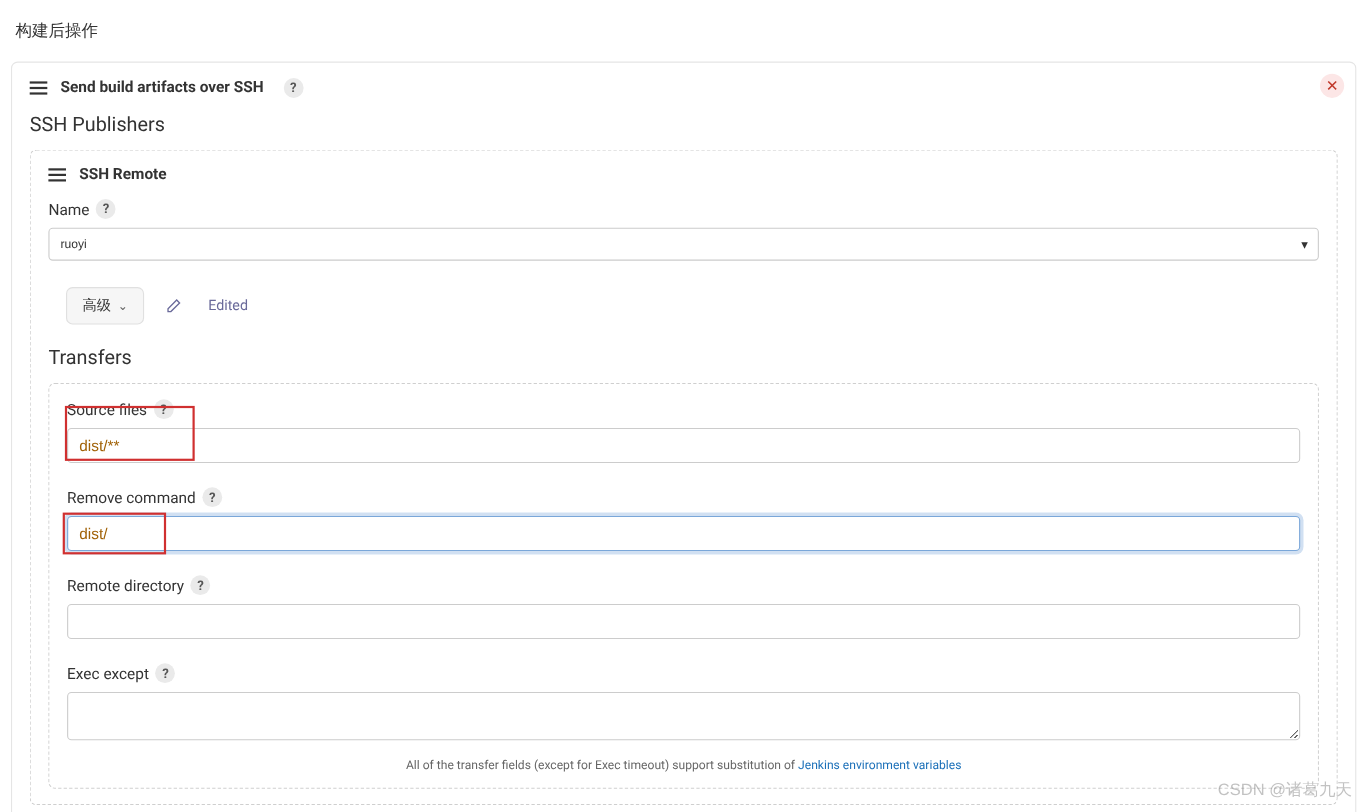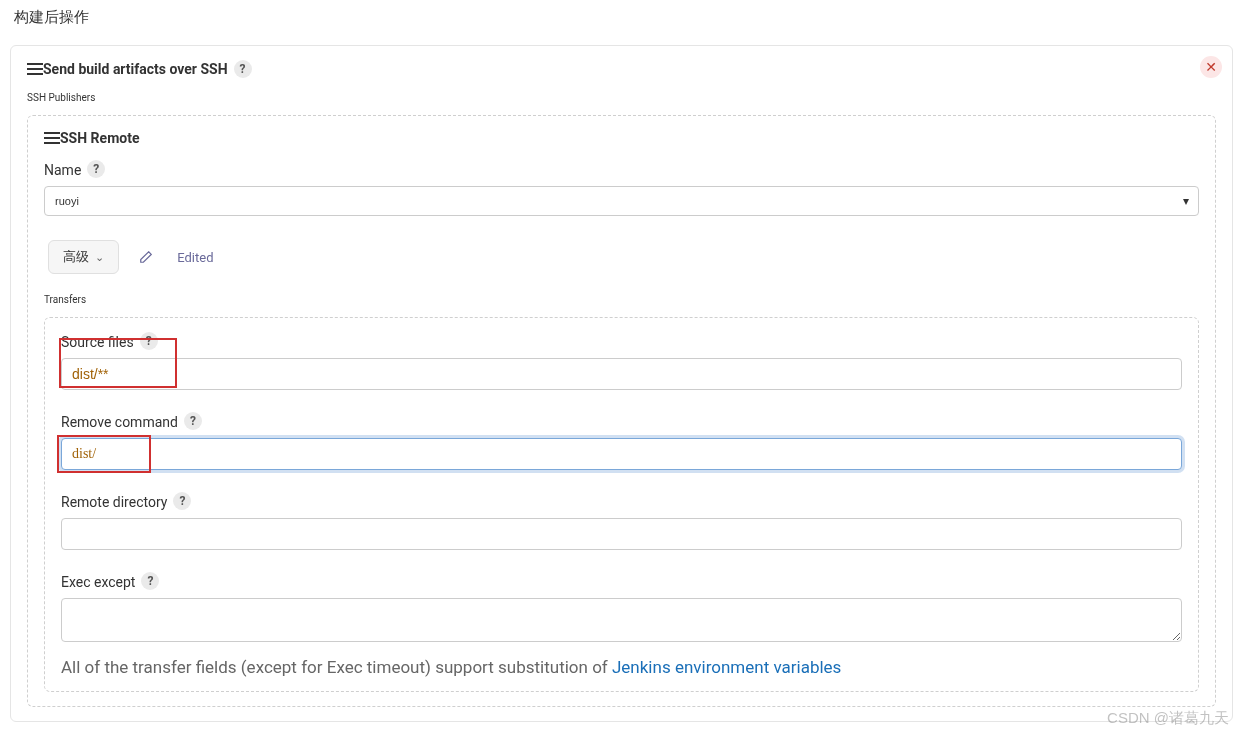--- a/index.html
+++ b/index.html
@@ -8,31 +8,33 @@
       font-size: 14px;
       color: #333;
       background: #fff;
       padding: 0;
     }
     .page-title {
       font-size: 15px;
       font-weight: normal;
       color: #333;
       padding: 8px 14px 18px;
+      margin-top: 11px;
     }
     .outer-panel {
       border: 1px solid #e5e5e5;
       border-radius: 6px;
       margin: 0 10px 10px;
       padding: 14px 16px 14px;
       position: relative;
     }
     .panel-header {
       display: flex;
       align-items: center;
+      gap: 12px;
       margin-bottom: 14px;
     }
     .drag-icon {
       width: 16px;
       height: 12px;
       display: inline-flex;
       flex-direction: column;
       justify-content: space-between;
       cursor: move;
     }
@@ -70,21 +72,21 @@
       background: #fce6e6;
       color: #c0392b;
       display: flex;
       align-items: center;
       justify-content: center;
       font-size: 14px;
       cursor: pointer;
       border: none;
     }
     .section-label {
-      font-size: 10px;
+      font-size: 18px;
       color: #333;
       margin-bottom: 12px;
     }
     .ssh-panel {
       border: 1px dashed #cfcfcf;
       border-radius: 6px;
       padding: 14px 16px;
       margin-top: 4px;
     }
     .field-label {
@@ -114,21 +116,21 @@
       top: 50%;
       transform: translateY(-50%);
       pointer-events: none;
       font-size: 12px;
       color: #333;
     }
     .pill-row {
       display: flex;
       align-items: center;
       gap: 20px;
-      margin: 24px 4px 20px;
+      margin: 24px 16px 20px;
     }
     .pill-btn {
       display: inline-flex;
       align-items: center;
       gap: 6px;
       padding: 7px 14px;
       border: 1px solid #e0e0e0;
       background: #f6f6f6;
       border-radius: 6px;
       font-size: 13px;
@@ -165,44 +167,44 @@
       font-size: 14px;
       border: 1px solid #ccc;
       border-radius: 4px;
       color: #a16207;
       background: #fff;
     }
     .text-input.focused {
       border: 1px solid #7aa7d9;
       box-shadow: 0 0 0 3px rgba(122,167,217,0.35);
       outline: none;
-      font-family: Liberation Serif, serif;
     }
     .textarea-input {
       width: 100%;
       min-height: 30px;
       padding: 5px 10px;
       font-size: 14px;
       border: 1px solid #ccc;
       border-radius: 4px;
       resize: vertical;
       font-family: inherit;
     }
     .red-highlight-1 {
       position: absolute;
       border: 2px solid #d03030;
       pointer-events: none;
     }
     .input-wrap {
       position: relative;
     }
     .footer-note {
-      font-size: 17px;
+      font-size: 11px;
       color: #666;
       margin-top: 6px;
+      text-align: center;
     }
     .footer-note a {
       color: #1a6fb8;
       text-decoration: none;
     }
     .watermark {
       position: fixed;
       bottom: 10px;
       right: 14px;
       color: rgba(120,120,120,0.45);

